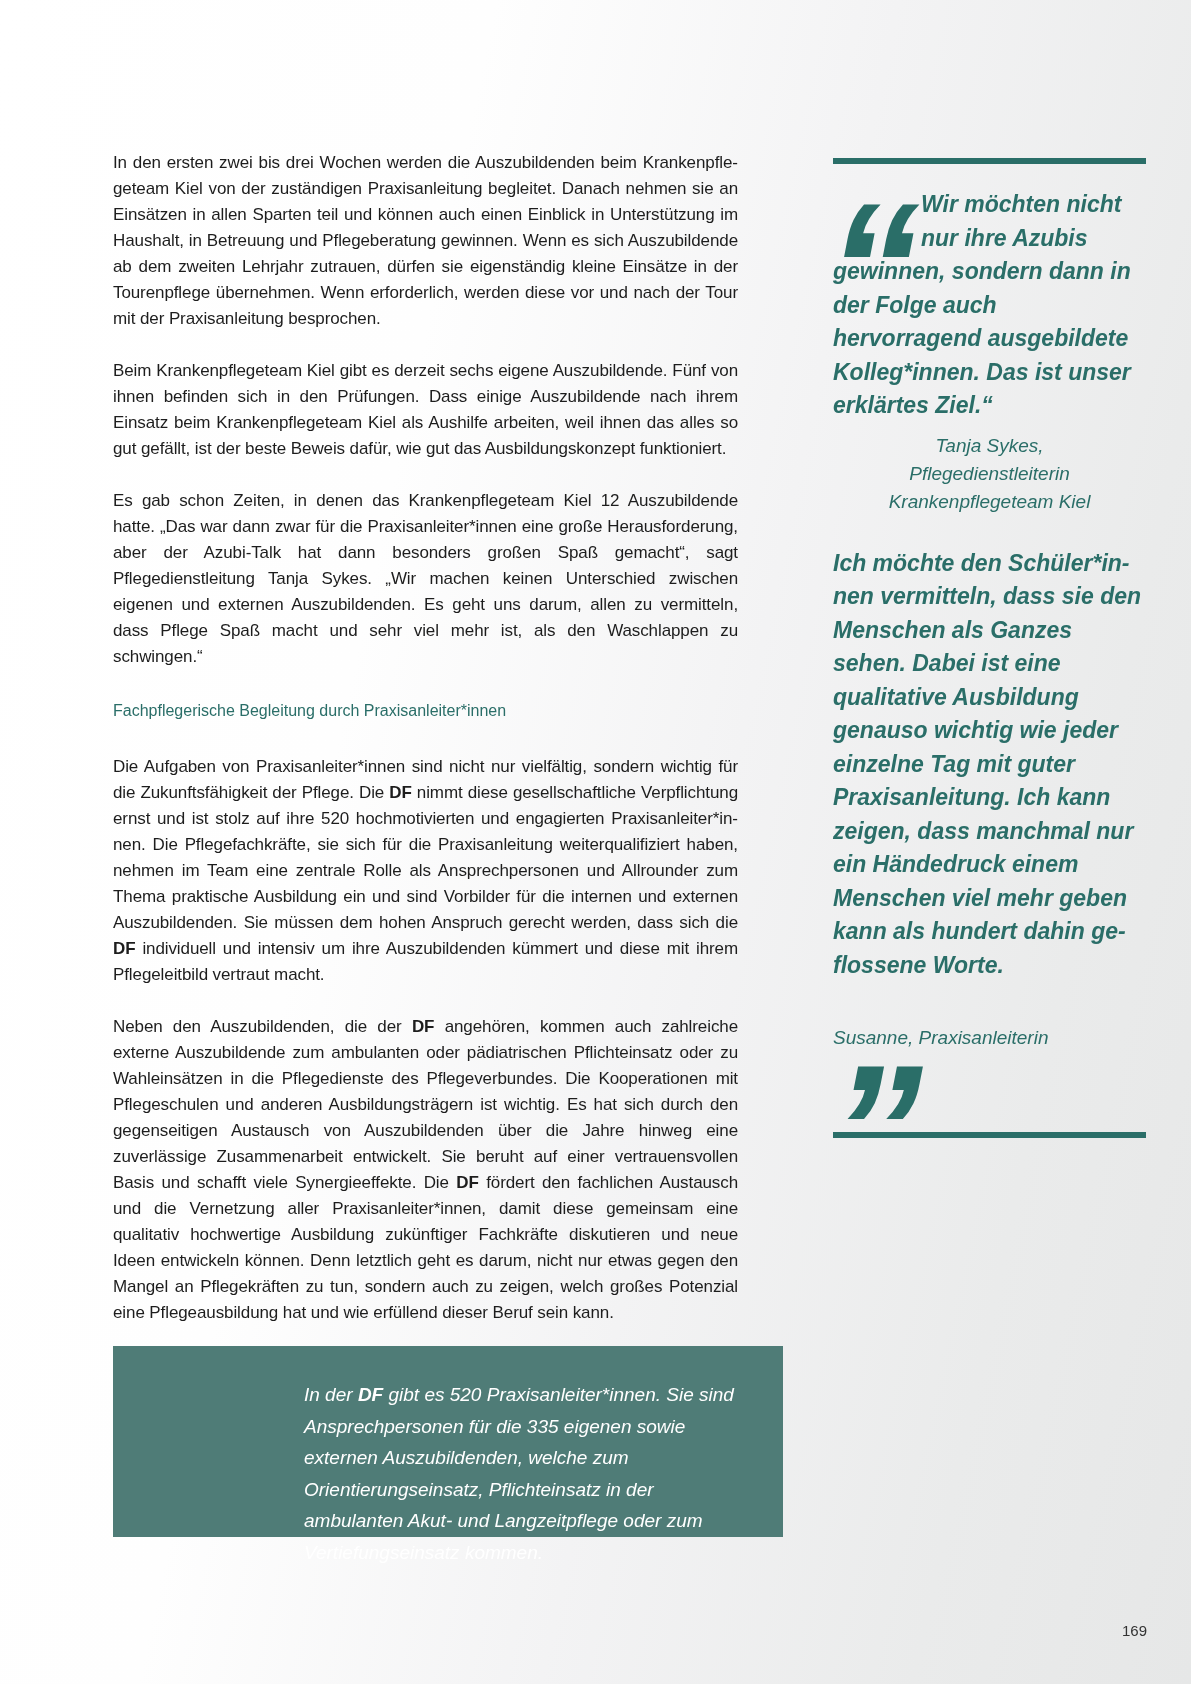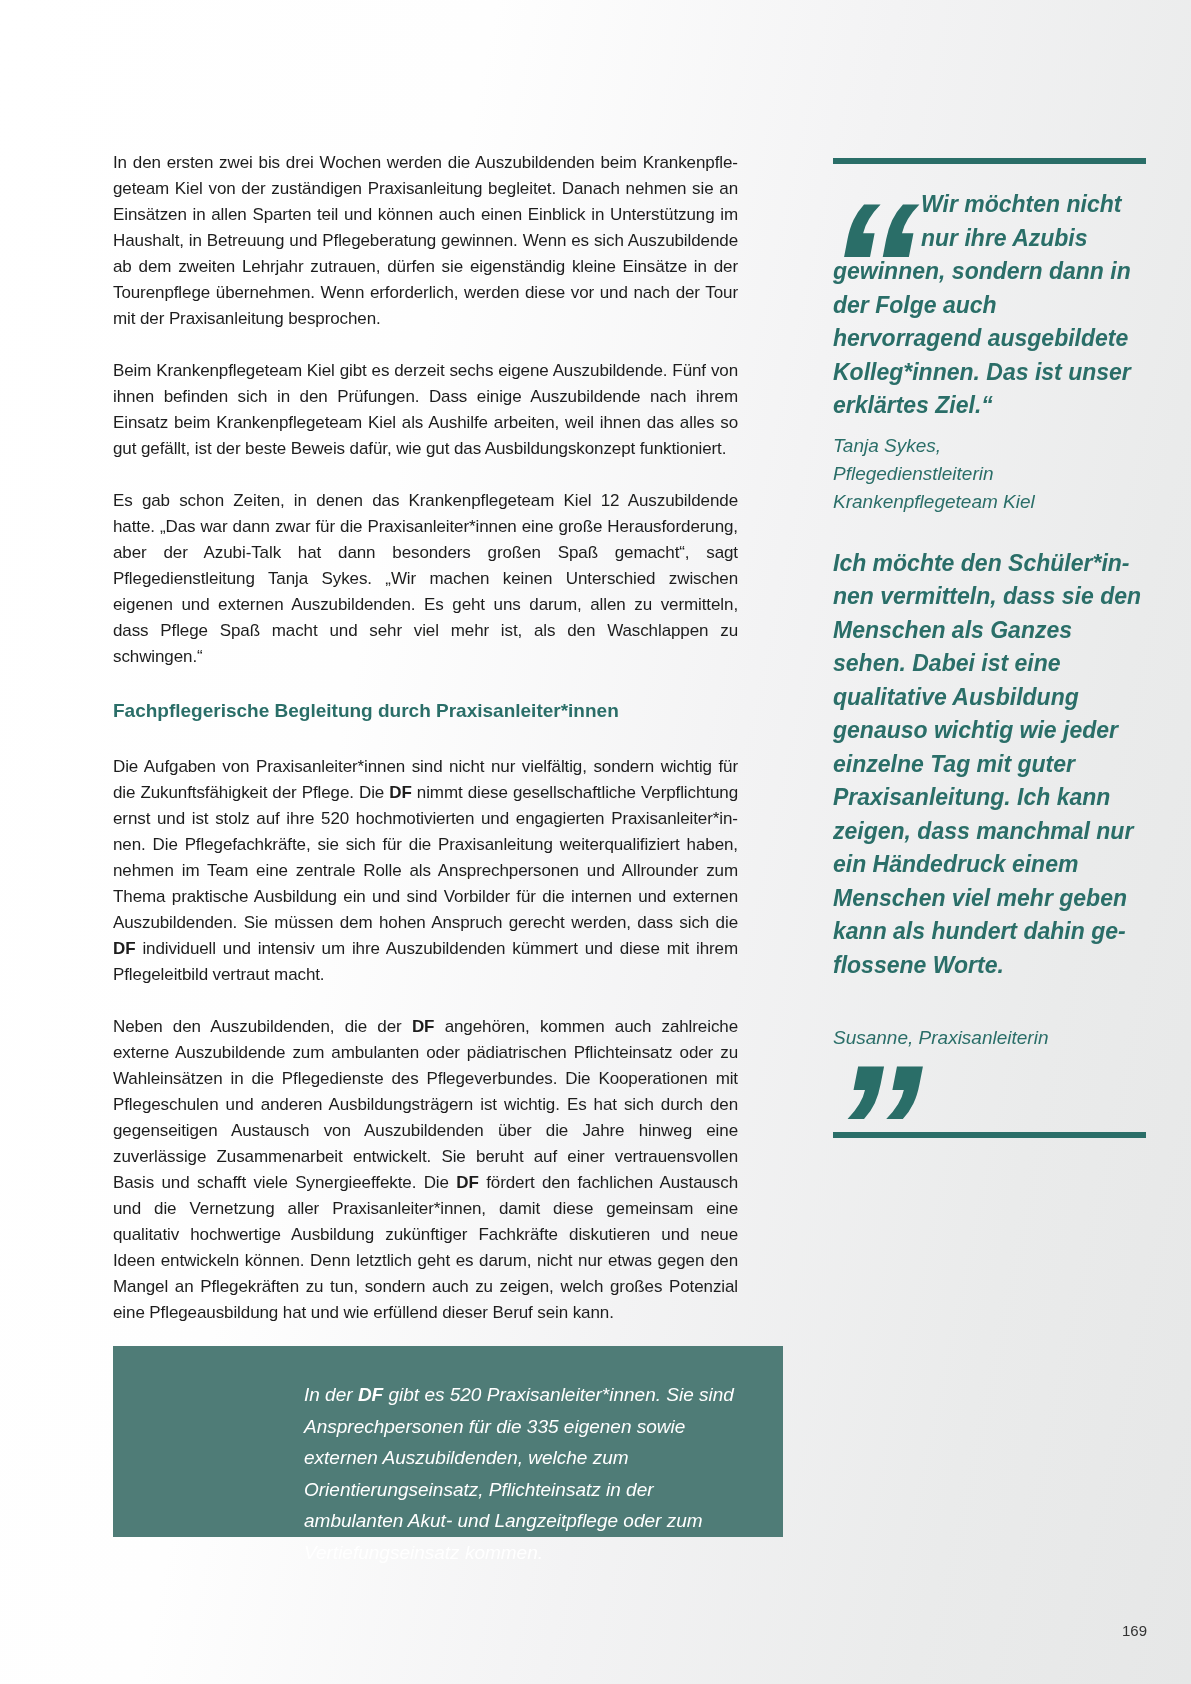--- a/index.html
+++ b/index.html
@@ -14,21 +14,21 @@
   
   .main-col{
     position:absolute;left:113px;top:150px;width:625px;
     color:#1d1d1d;font-size:17px;line-height:26px;text-align:justify;
     letter-spacing:-0.1px;
   }
   .main-col p{margin:0 0 26px 0;hyphens:manual;}
   .seg-b{font-weight:bold;}
   .section-heading{
     margin:12px 0 28px 0;
-    color:#2a6e68;font-size:19px;line-height:30px;font-weight:bold;
+    color:#2a6e68;font-size:16px;line-height:30px;font-weight:normal;
     text-align:left;letter-spacing:0;
   }
 
   
   .info-box{
     position:absolute;left:113px;top:1346px;width:670px;height:191px;
     background:#4f7c77;box-sizing:border-box;
     padding:33px 38px 0 191px;
   }
   .info-box p{
@@ -47,21 +47,21 @@
   }
   .qmark-open{
     float:left;width:88px;height:62px;position:relative;
   }
   .qmark-open .glyph{
     position:absolute;top:-12px;left:-6px;font-size:185px;line-height:1;
     font-weight:bold;font-style:italic;color:#2a6e68;
   }
   .attribution{
     margin-top:9px;font-style:italic;font-weight:normal;
-    font-size:19px;line-height:28px;color:#2a6e68;text-align:left;
+    font-size:19px;line-height:28px;color:#2a6e68;text-align:center;
   }
   .quote2{margin-top:31px;}
   .close-row{
     margin-top:16px;display:flex;justify-content:space-between;align-items:flex-start;flex-direction:column;
   }
   .close-row .attribution{margin-top:26px;}
   .qmark-close{
     position:relative;width:90px;height:58px;flex:0 0 auto;
   }
   .qmark-close .glyph{

